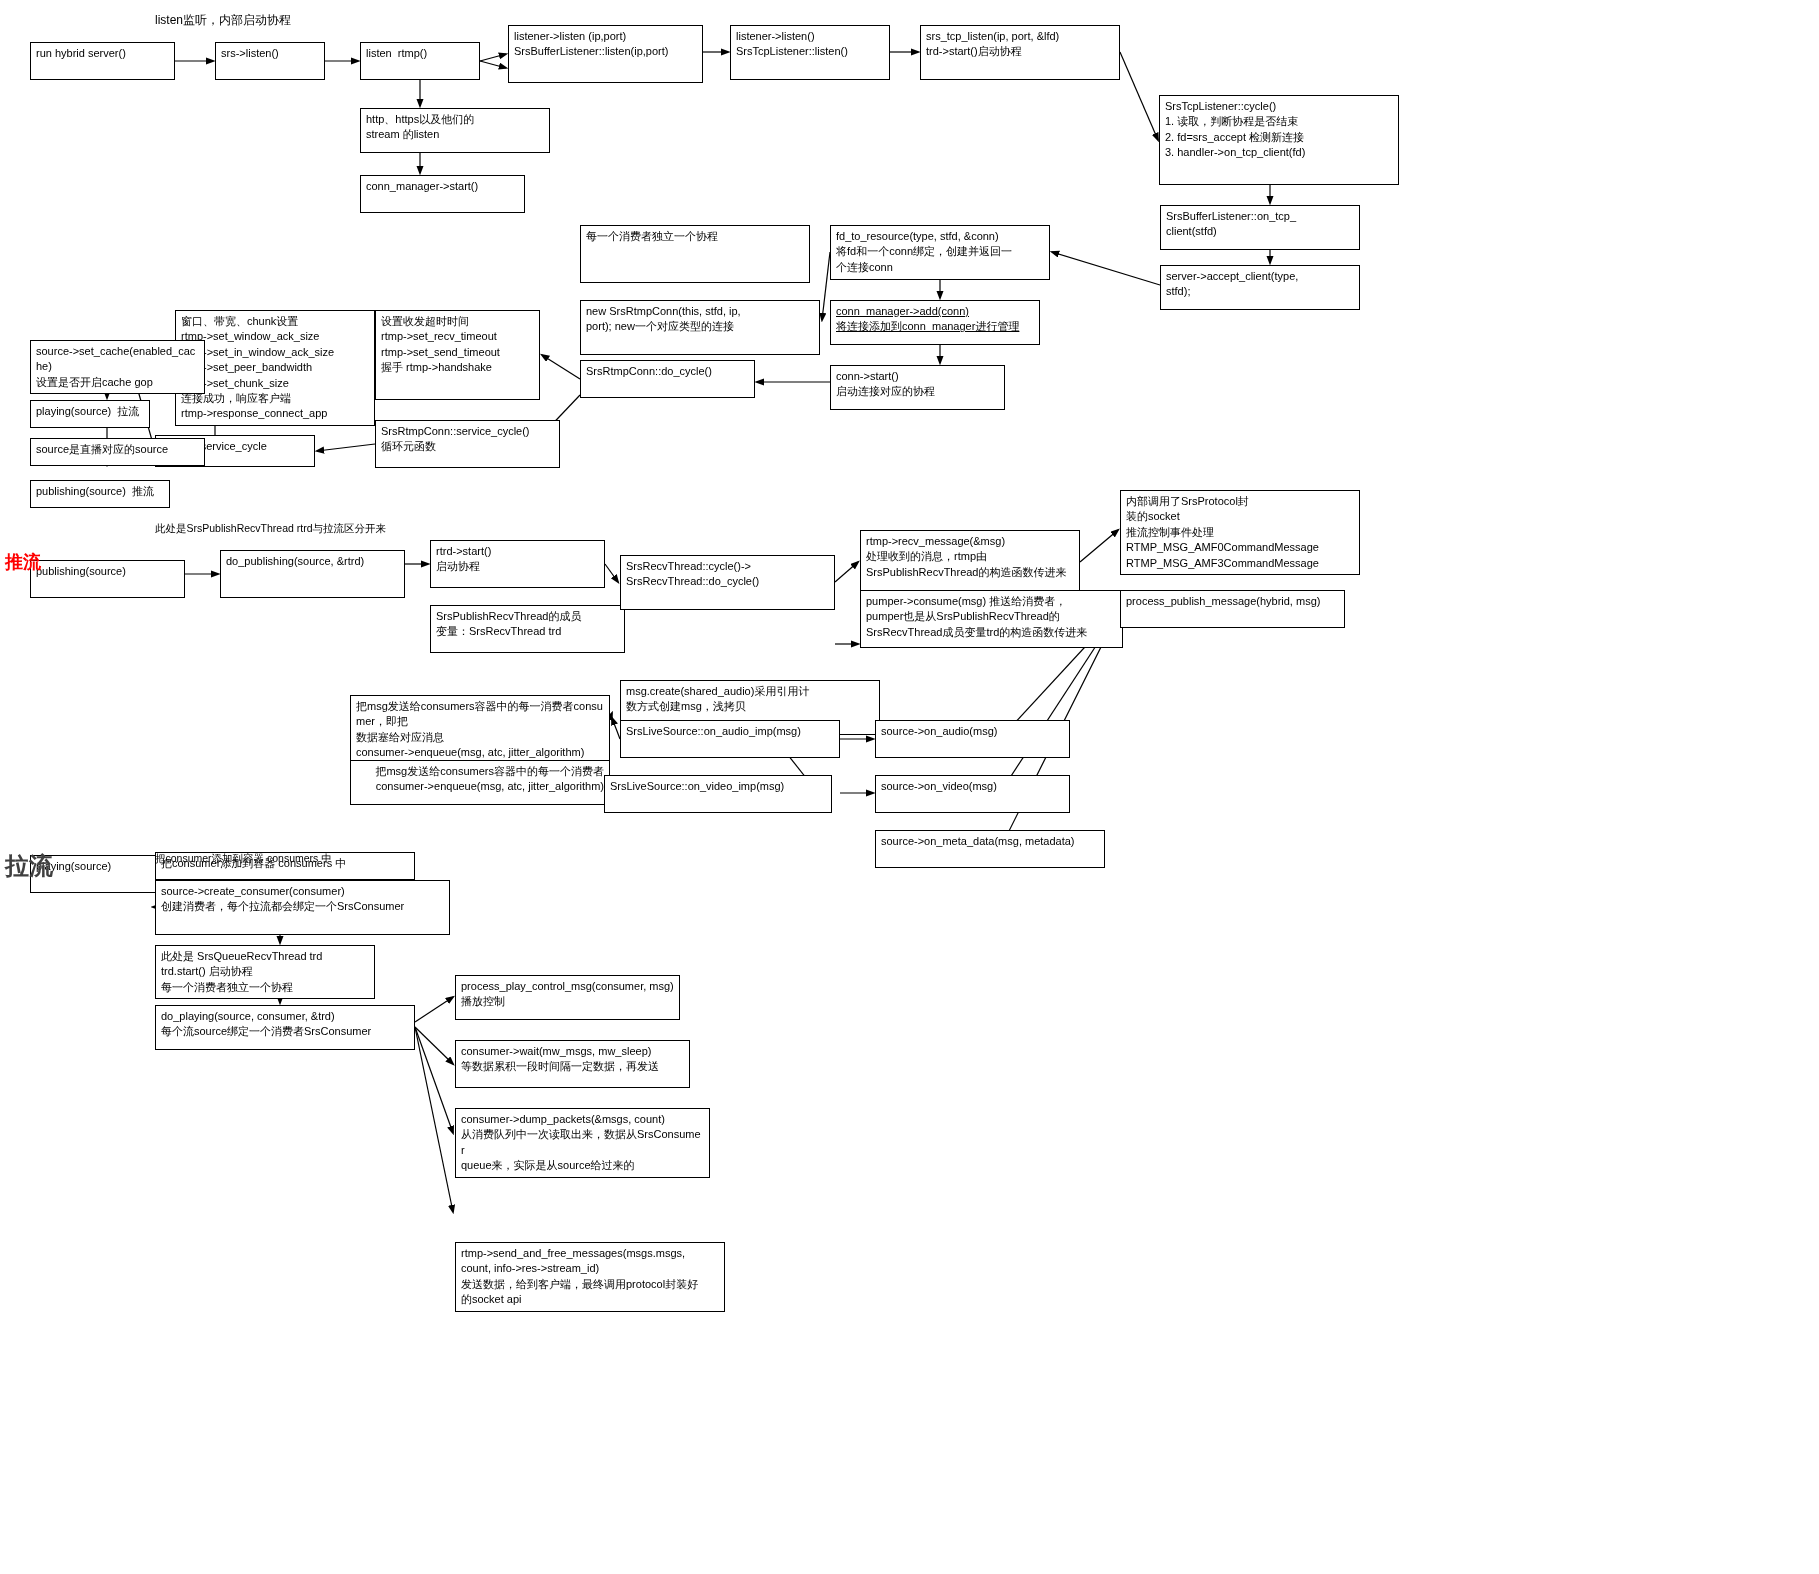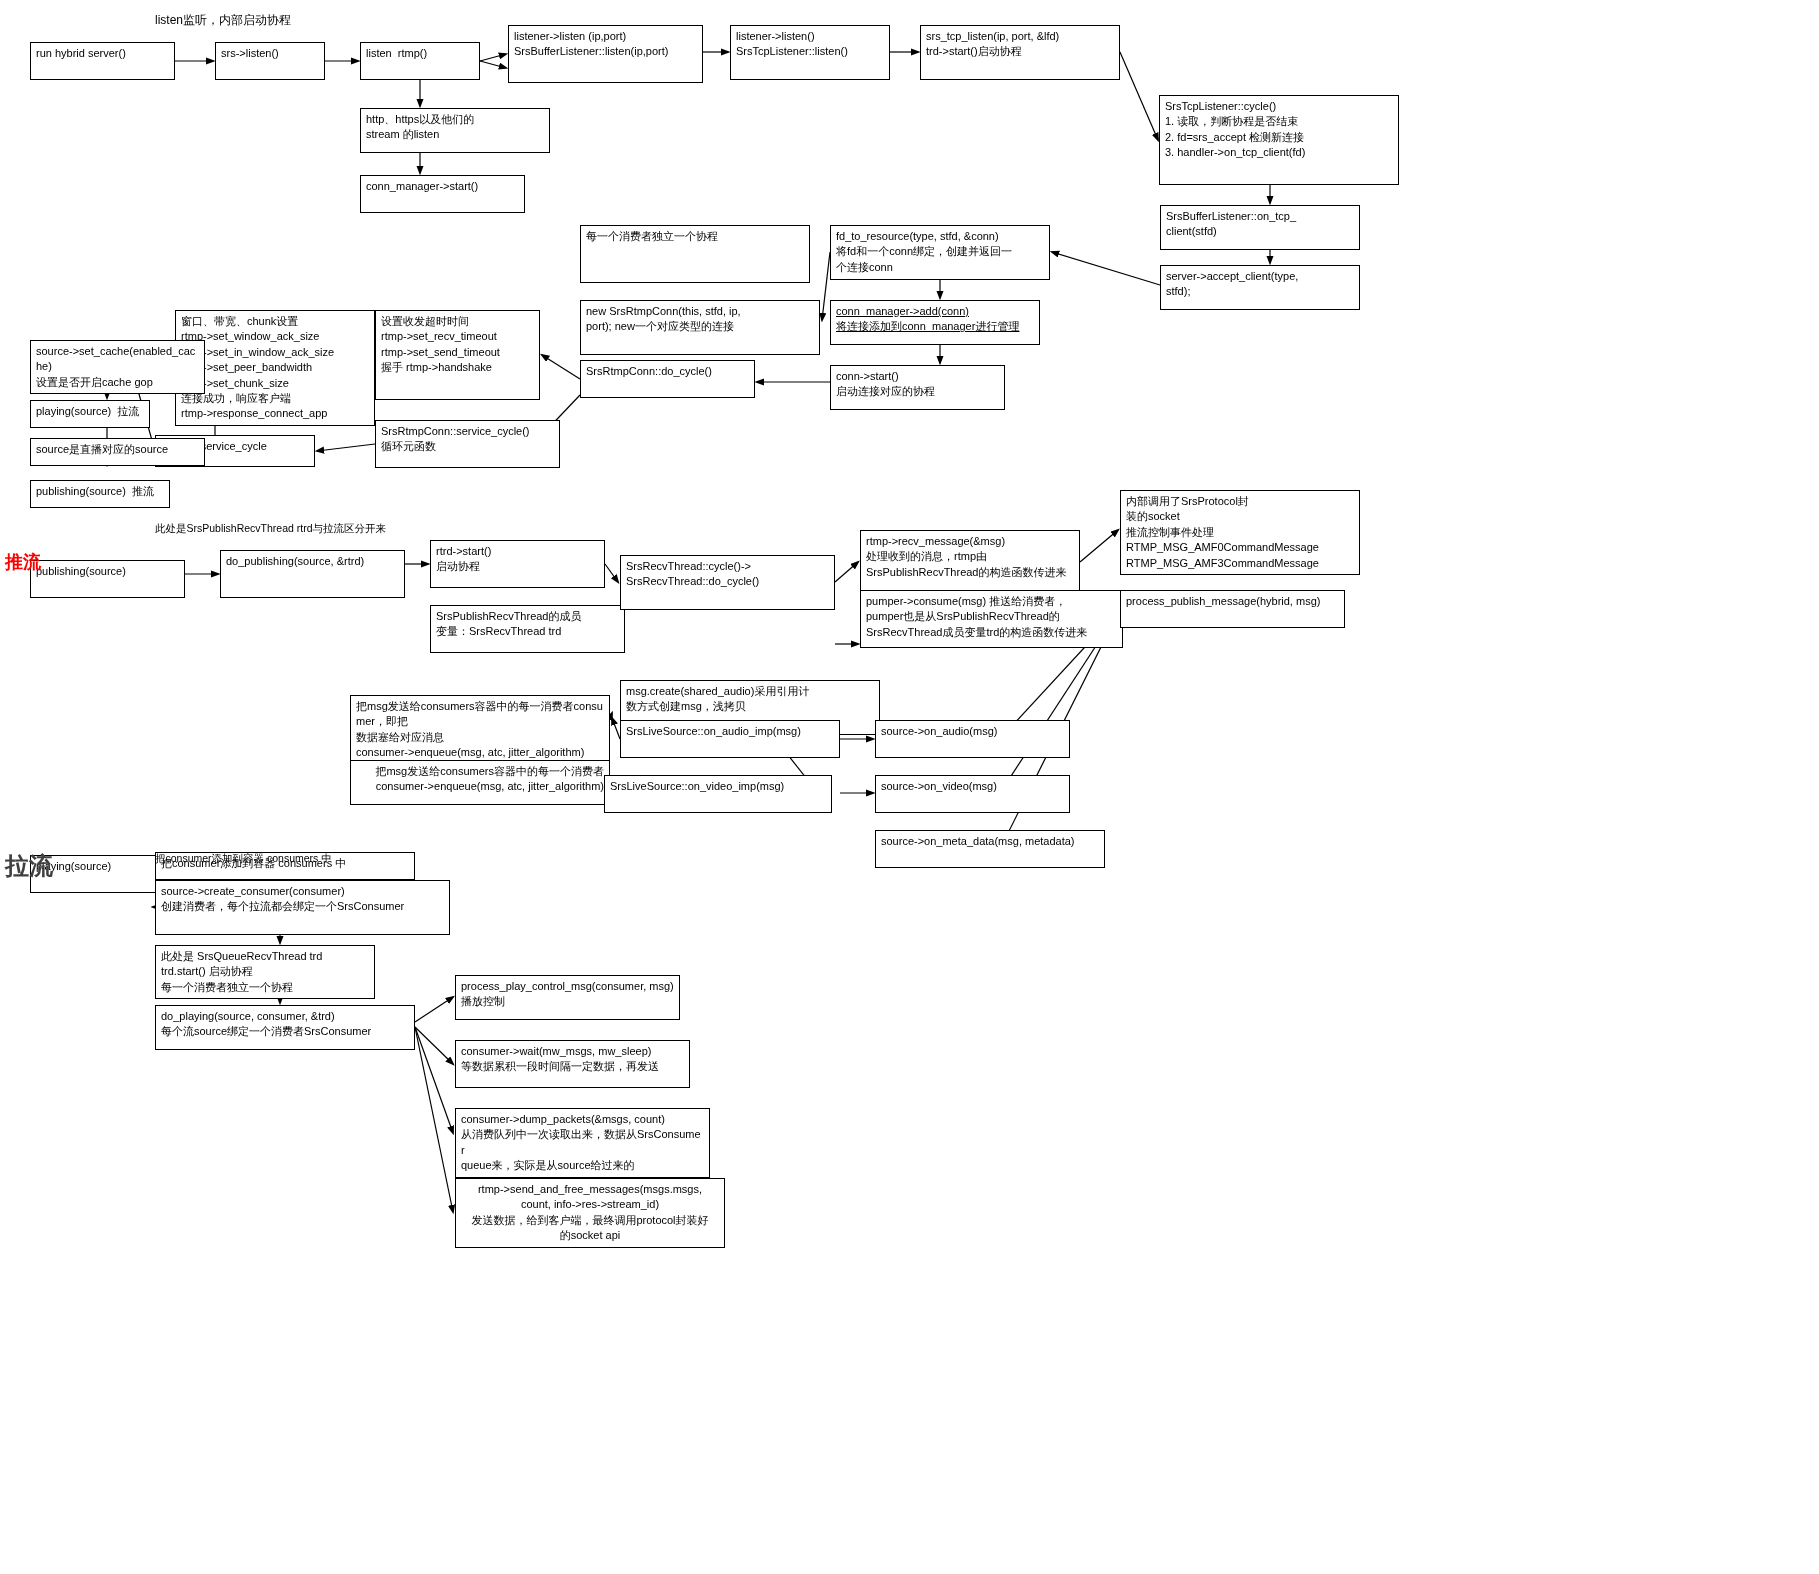--- a/index.html
+++ b/index.html
@@ -225,21 +225,21 @@
 每一个消费者独立一个协程</div>
       <div class="box" style="left: 155px; top: 1005px; width: 260px; min-height: 45px;">do_playing(source, consumer, &amp;trd)
 每个流source绑定一个消费者SrsConsumer</div>
       <div class="box" style="left: 455px; top: 975px; width: 225px; min-height: 45px;">process_play_control_msg(consumer, msg)
 播放控制</div>
       <div class="box" style="left: 455px; top: 1040px; width: 235px; min-height: 48px;">consumer-&gt;wait(mw_msgs, mw_sleep)
 等数据累积一段时间隔一定数据，再发送</div>
       <div class="box" style="left: 455px; top: 1108px; width: 255px; min-height: 50px;">consumer-&gt;dump_packets(&amp;msgs, count)
 从消费队列中一次读取出来，数据从SrsConsumer
 queue来，实际是从source给过来的</div>
-      <div class="box" style="left: 455px; top: 1178px; width: 270px; min-height: 68px; text-align: center;">rtmp-&gt;send_and_free_messages(msgs.msgs,
+      <div class="box" style="left: 455px; top: 1242px; width: 270px; min-height: 68px;">rtmp-&gt;send_and_free_messages(msgs.msgs,
 count, info-&gt;res-&gt;stream_id)
 发送数据，给到客户端，最终调用protocol封装好
 的socket api</div>
       <div class="box" style="left: 155px; top: 852px; width: 260px; min-height: 28px;">把consumer添加到容器 consumers 中</div>
     </div>
 
   <div style="position:absolute;left:155px;top:12px;font-size:12px;">listen监听，内部启动协程</div>
 
   <div style="position:absolute;left:5px;top:550px;font-size:18px;font-weight:bold;color:red;">推流</div>
 

